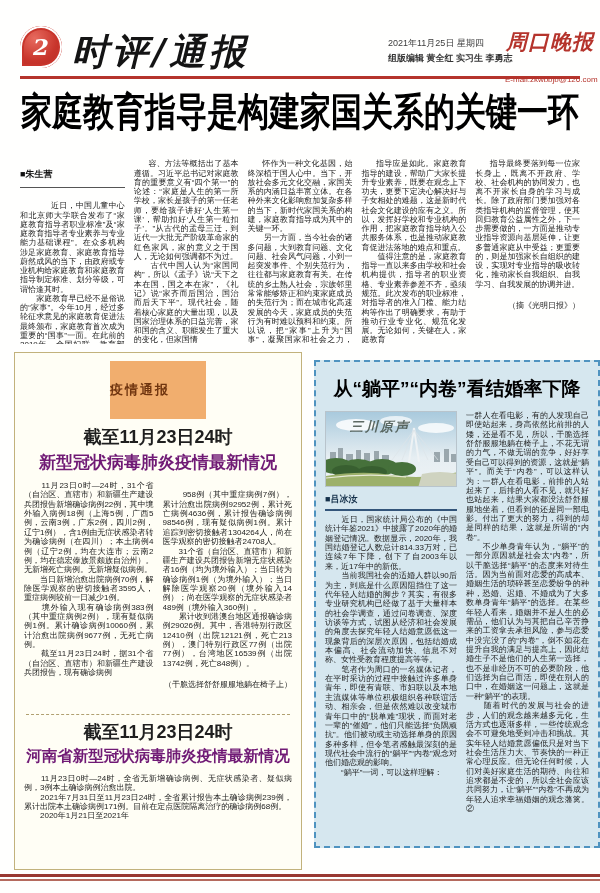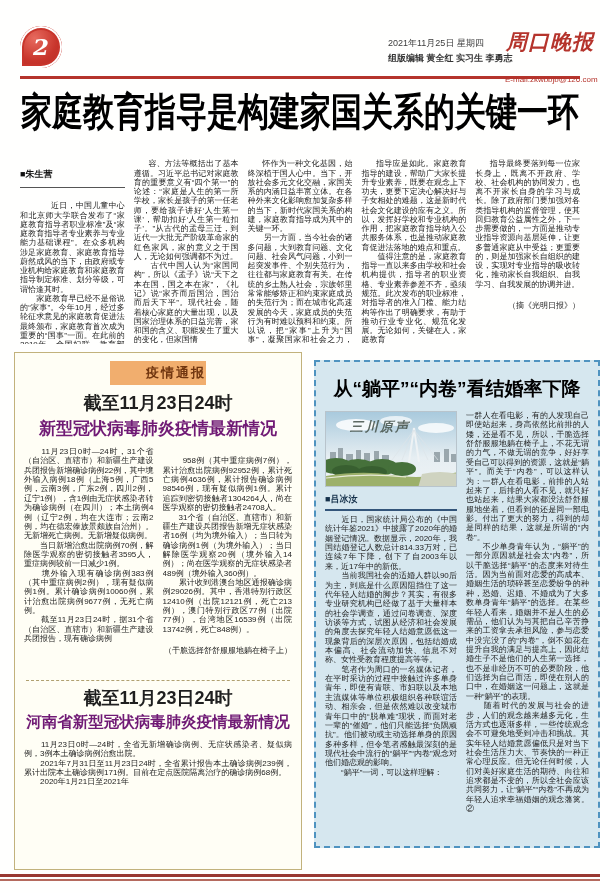--- a/index.html
+++ b/index.html
@@ -31,21 +31,21 @@
   .main-article .col{flex:1;font-size:8px;line-height:1.16;text-align:justify;
        white-space:pre-wrap;overflow:hidden;color:#222;}
   .byline{font-size:9px;font-weight:700;border-bottom:1px solid #555;
        padding-bottom:8px;margin-bottom:4px;color:#111;}
   .article-attr{text-align:right;font-size:8px;margin-top:3px;color:#222;}
 
   
   .epidemic-box{position:absolute;left:14px;top:352px;width:288px;height:518px;
        box-sizing:border-box;background:#fffef5;border:1px solid #c2b27c;padding:6px 9px;}
   .tab{width:96px;margin:2px auto 6px auto;background:#f1ae6e;color:#70350f;
-       font-size:13px;font-weight:700;text-align:right;padding:3px 0;letter-spacing:2px;}
+       font-size:13px;font-weight:700;text-align:left;padding:20px 0;letter-spacing:2px;}
   .ep-title1{text-align:center;font-size:18px;font-weight:900;color:#1f1f1f;margin-top:4px;}
   .ep-title2{text-align:center;font-size:17px;font-weight:900;color:#701a75;margin-top:2px;}
   .ep-title2.small{font-size:15.5px;}
   .ep-cols{display:flex;gap:9px;margin-top:7px;}
   .ep-col{flex:1;font-size:8px;line-height:1.17;text-align:justify;
        white-space:pre-wrap;overflow:hidden;color:#222;}
   .ep-cols.national .ep-col{height:226px;}
   .ep-cols.henan .ep-col{height:128px;}
   .ep-attr{text-align:right;font-size:8px;margin-top:2px;color:#222;}
   .dashed-sep{border-top:1px dashed #b0a070;margin:7px 2px 5px 2px;height:0;}
@@ -73,20 +73,21 @@
   .bottom-rule .r2{height:2px;background:#b56a5e;margin-top:2px;}
 </style>
 </head>
 <body>
 
 <div class="page">
 
   <div class="pin">
     <span>2</span>
   </div>
+  <div class="section-title">时评/通报</div>
   <div class="header-rule"></div>
   <div class="hdr-meta">
     <div>2021年11月25日 星期四</div>
     <div class="staff">组版编辑 黄全红 实习生 李勇志</div>
   </div>
   <div class="logo-block">
     <div class="logo">周口晚报</div>
     <div class="email">E-mail:zkwbbjb@126.com</div>
   </div>
 

